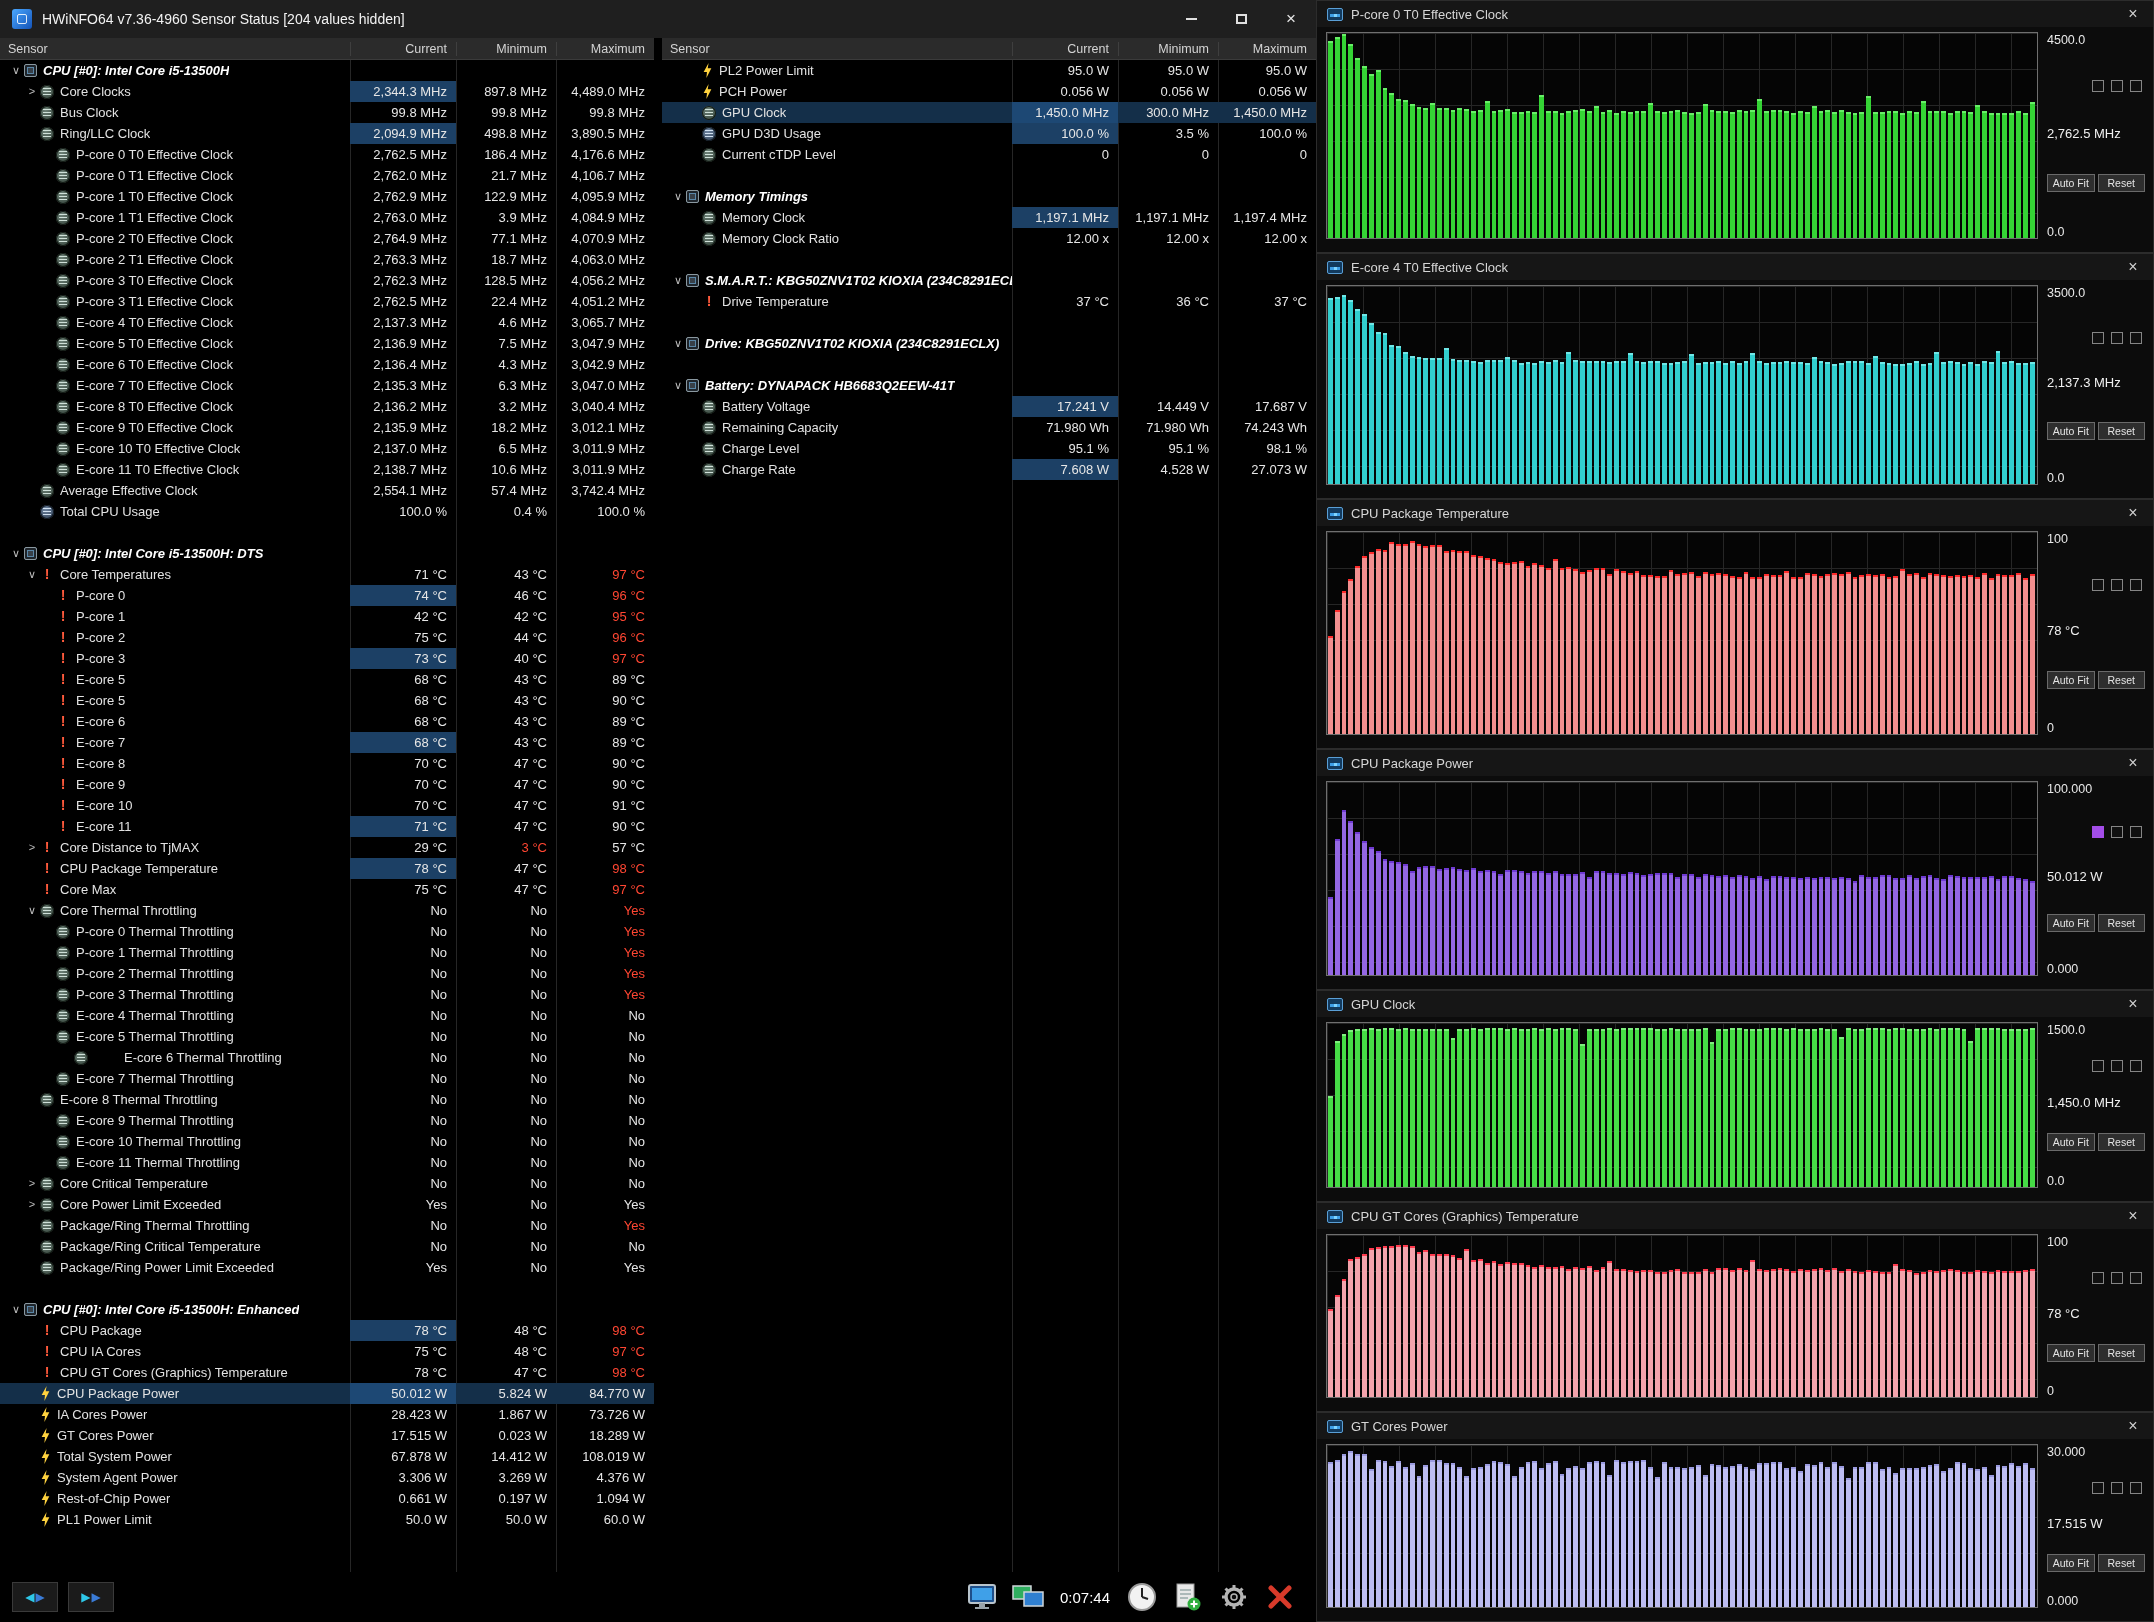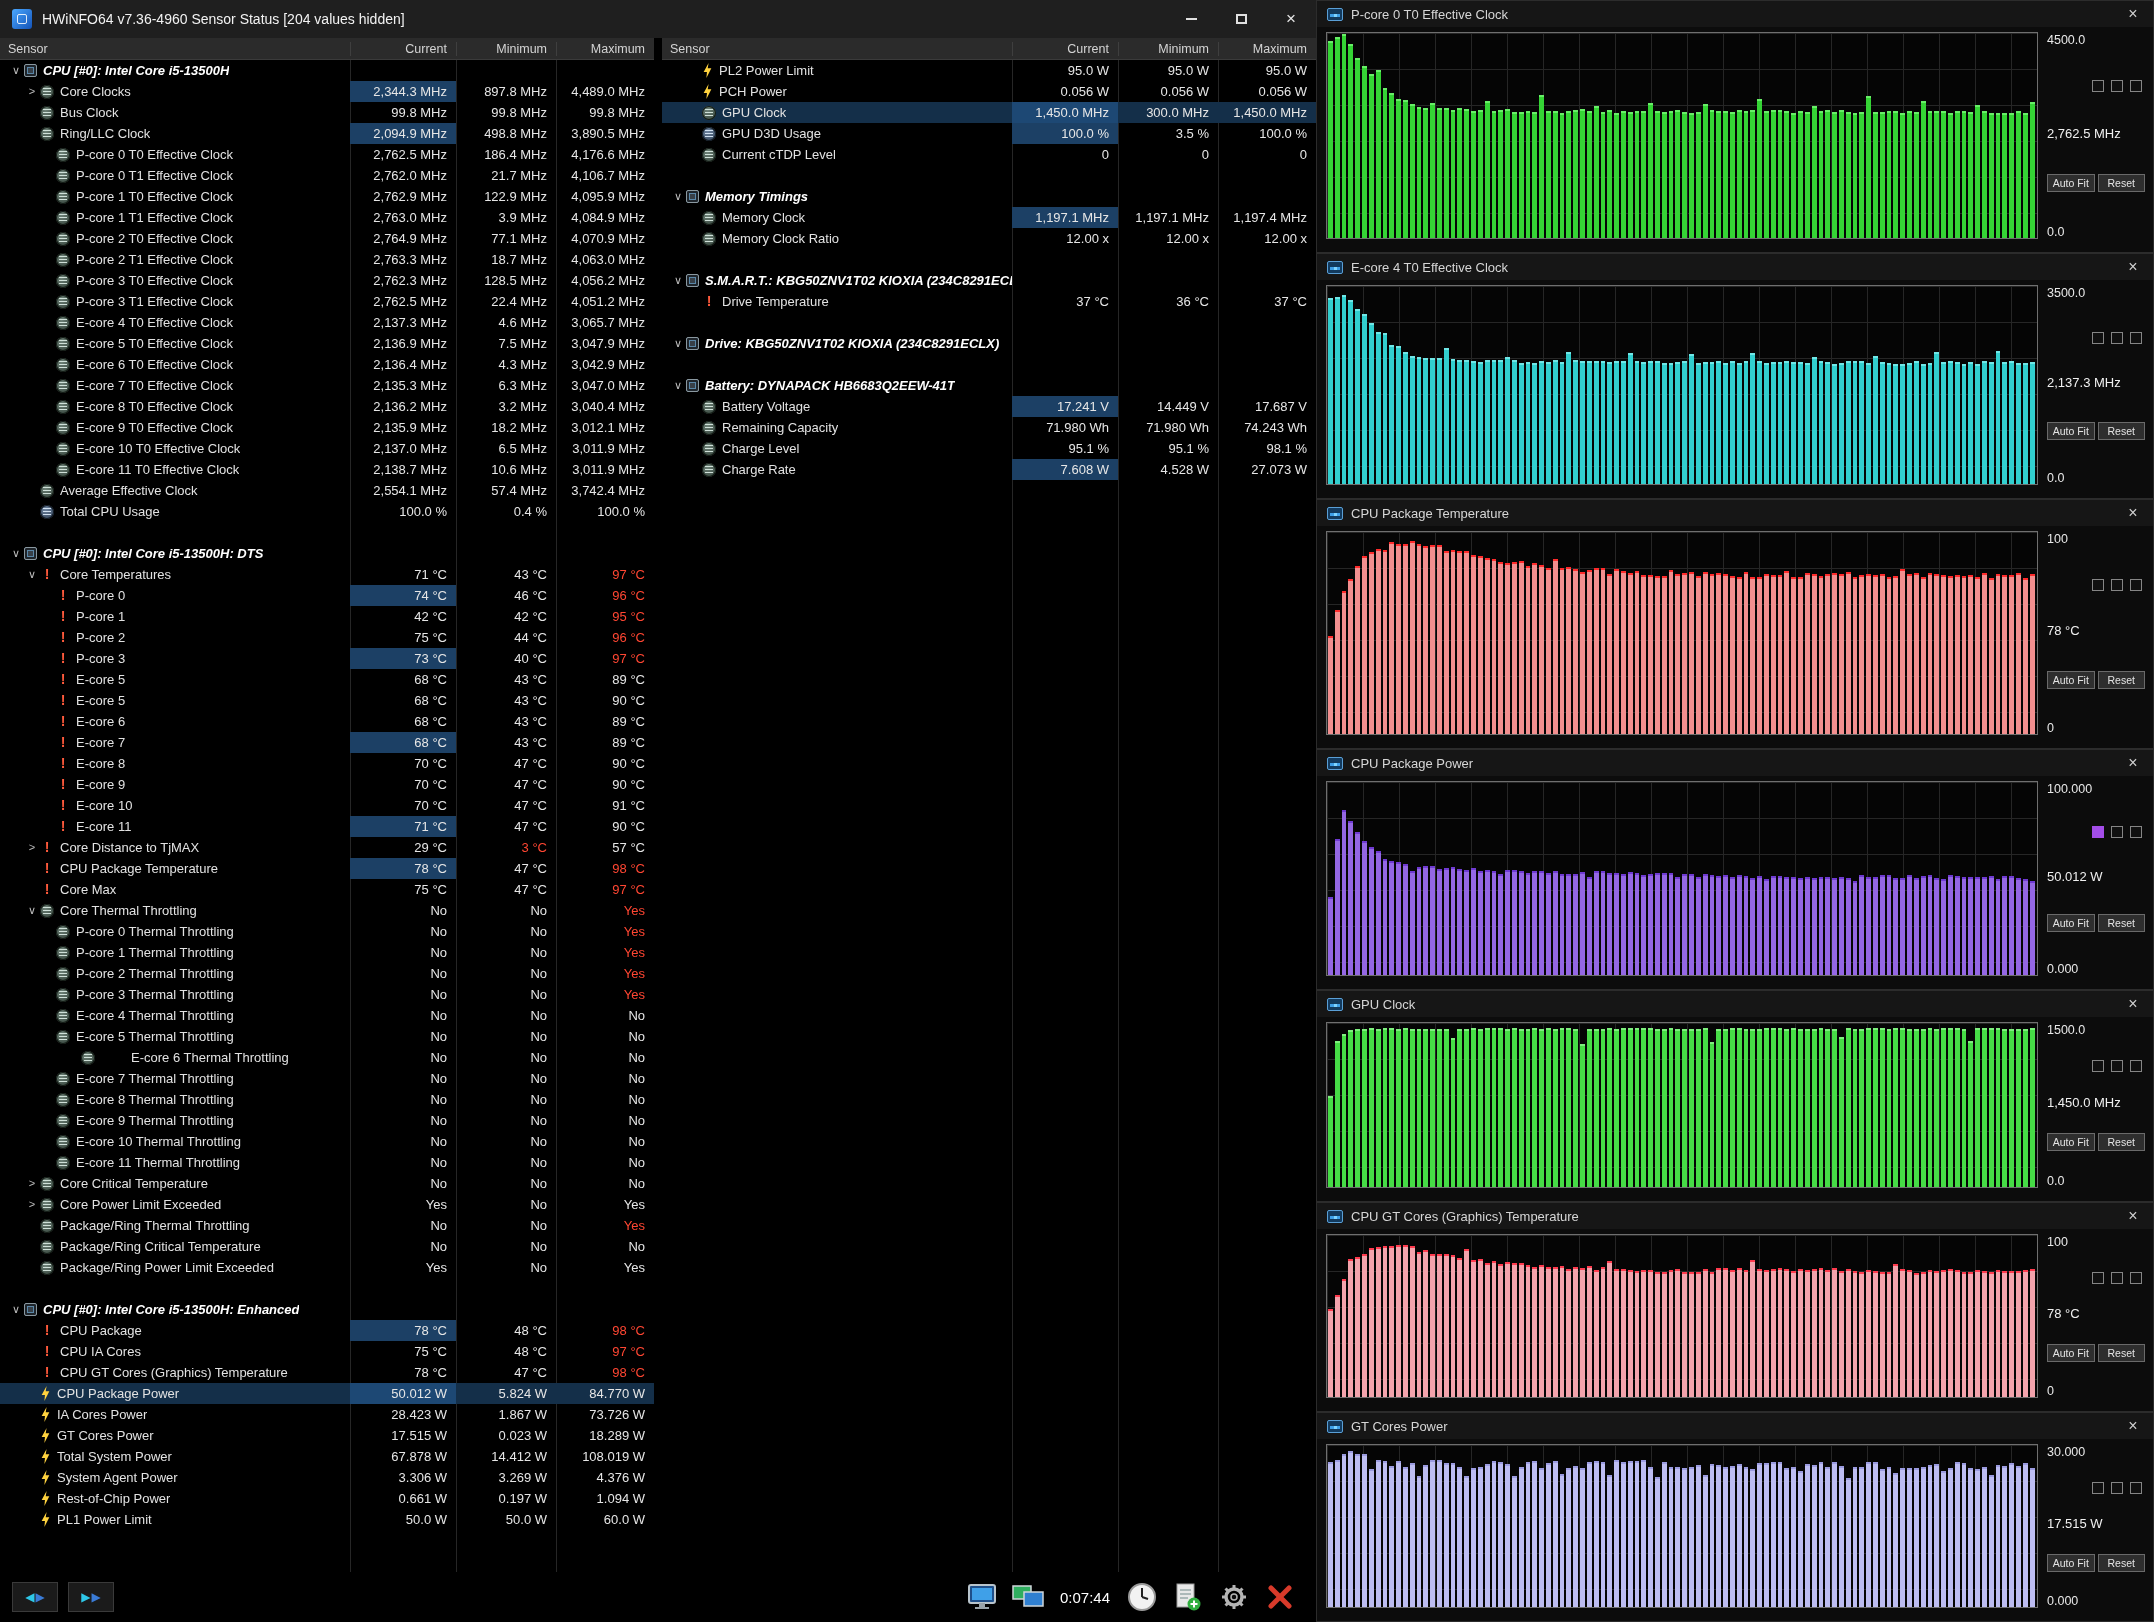--- a/index.html
+++ b/index.html
@@ -589,41 +589,41 @@
               <div class="tcell label" style="padding-left: 40px;">
                 <span class="arrow"></span>
                 <span class="ric dot"></span>
                 <span class="lt">E-core 5 Thermal Throttling</span>
               </div>
               <div class="tcell v">No</div>
               <div class="tcell v">No</div>
               <div class="tcell v">No</div>
             </div>
             <div class="trow">
-              <div class="tcell label" style="padding-left: 35px; gap: 30px;">
+              <div class="tcell label" style="padding-left: 28px; gap: 30px;">
                 <span class="arrow"></span>
                 <span class="ric dot"></span>
                 <span class="lt">E-core 6 Thermal Throttling</span>
               </div>
               <div class="tcell v">No</div>
               <div class="tcell v">No</div>
               <div class="tcell v">No</div>
             </div>
             <div class="trow">
               <div class="tcell label" style="padding-left: 40px;">
                 <span class="arrow"></span>
                 <span class="ric dot"></span>
                 <span class="lt">E-core 7 Thermal Throttling</span>
               </div>
               <div class="tcell v">No</div>
               <div class="tcell v">No</div>
               <div class="tcell v">No</div>
             </div>
             <div class="trow">
-              <div class="tcell label" style="padding-left: 40px;">
+              <div class="tcell label" style="padding-left: 24px;">
                 <span class="arrow"></span>
                 <span class="ric dot"></span>
                 <span class="lt">E-core 8 Thermal Throttling</span>
               </div>
               <div class="tcell v">No</div>
               <div class="tcell v">No</div>
               <div class="tcell v">No</div>
             </div>
             <div class="trow">
               <div class="tcell label" style="padding-left: 40px;">

